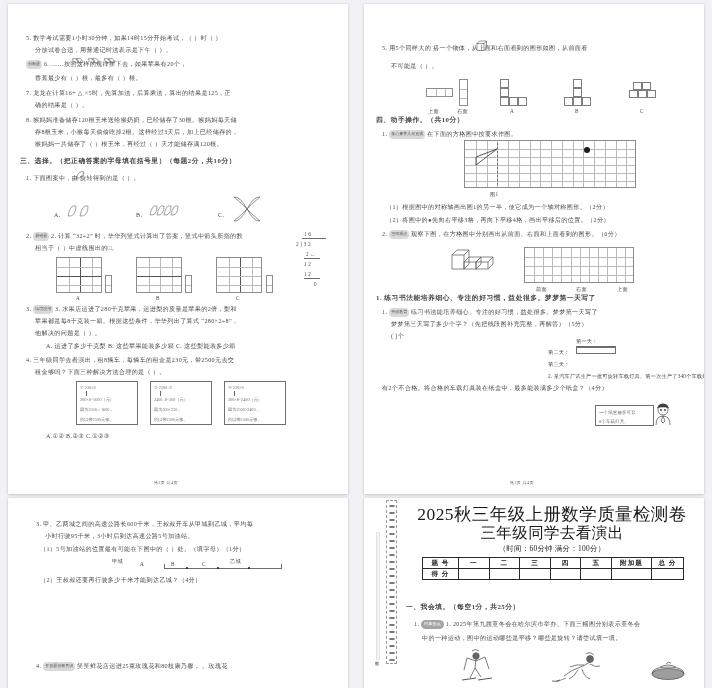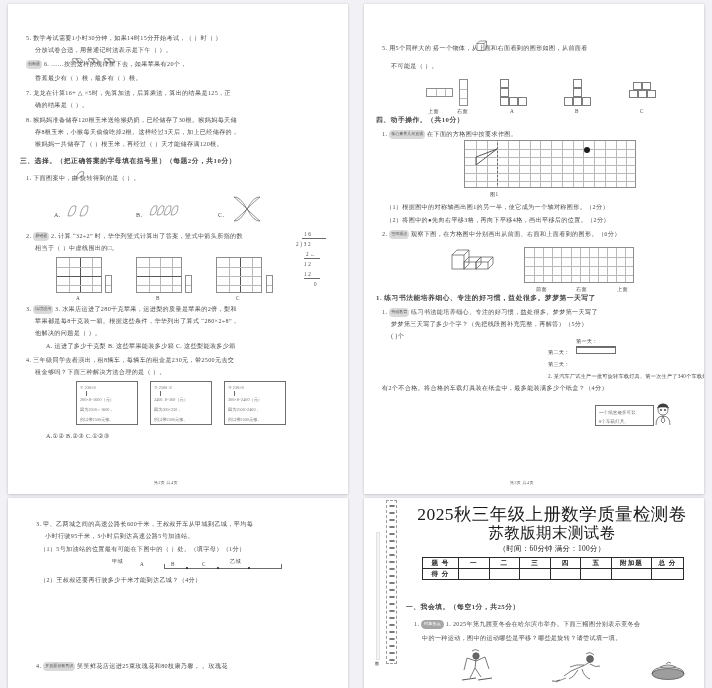--- a/index.html
+++ b/index.html
@@ -526,21 +526,21 @@
             <i style="top:116px;"></i>
               <i style="top:123px;"></i>
               <i style="top:130px;"></i>
               <i style="top:137px;"></i>
             <i style="top:144px;"></i>
               <i style="top:151px;"></i>
               <i style="top:158px;"></i>
           </div>
 
           <div class="cover-title ct1" style="left:40px; top:4px; width:296px;">2025秋三年级上册数学质量检测卷</div>
-          <div class="cover-title ct2" style="left:40px; top:25px; width:296px;">苏教版期末测试卷</div>
+          <div class="cover-title ct2" style="left:40px; top:25px; width:296px;">三年级同学去看演出</div>
           <div class="cover-title ct3" style="left:40px; top:46px; width:296px;">（时间：60分钟      满分：100分）</div>
 
           <table class="score-table" style="left:58px; top:59px; width:262px;">
             <tbody>
                 <tr>
               <td style="width:36px;">题 号</td>
               <td>一</td>
               <td>二</td>
               <td>三</td>
               <td>四</td>

